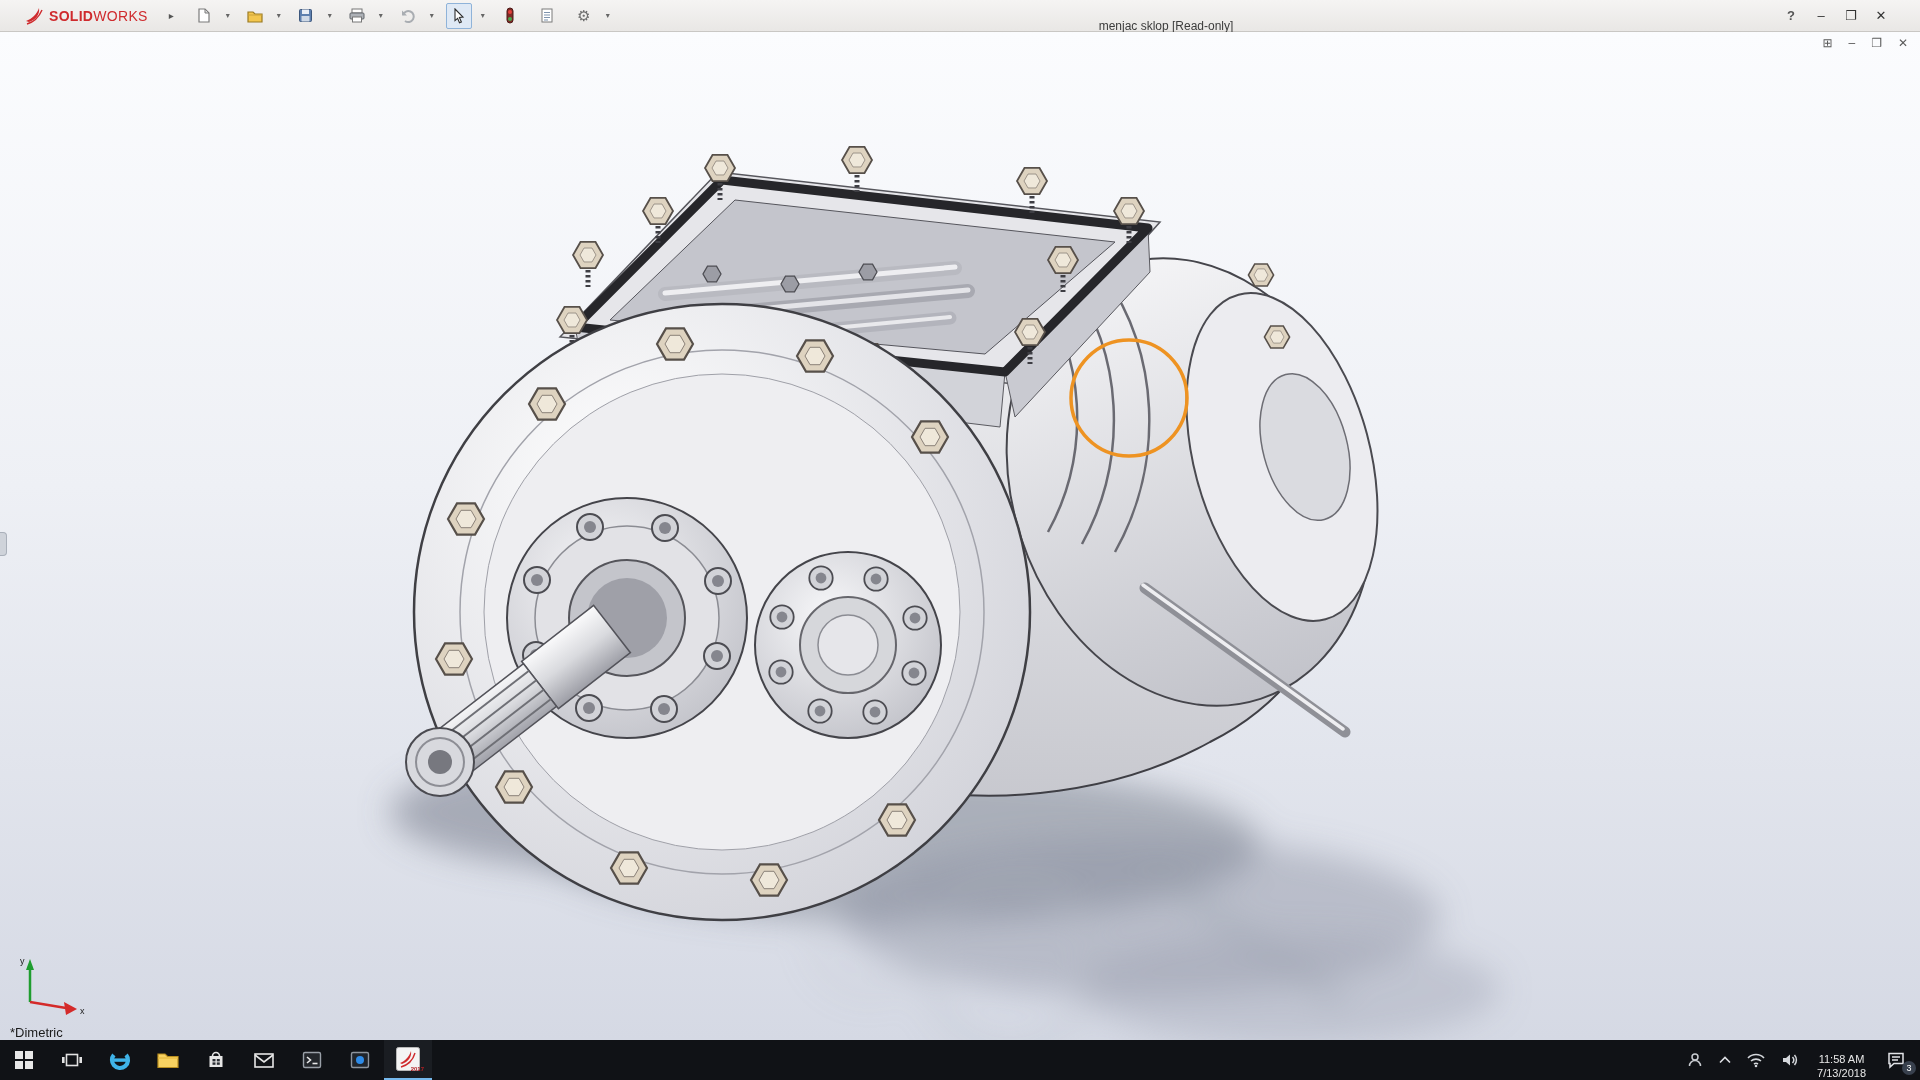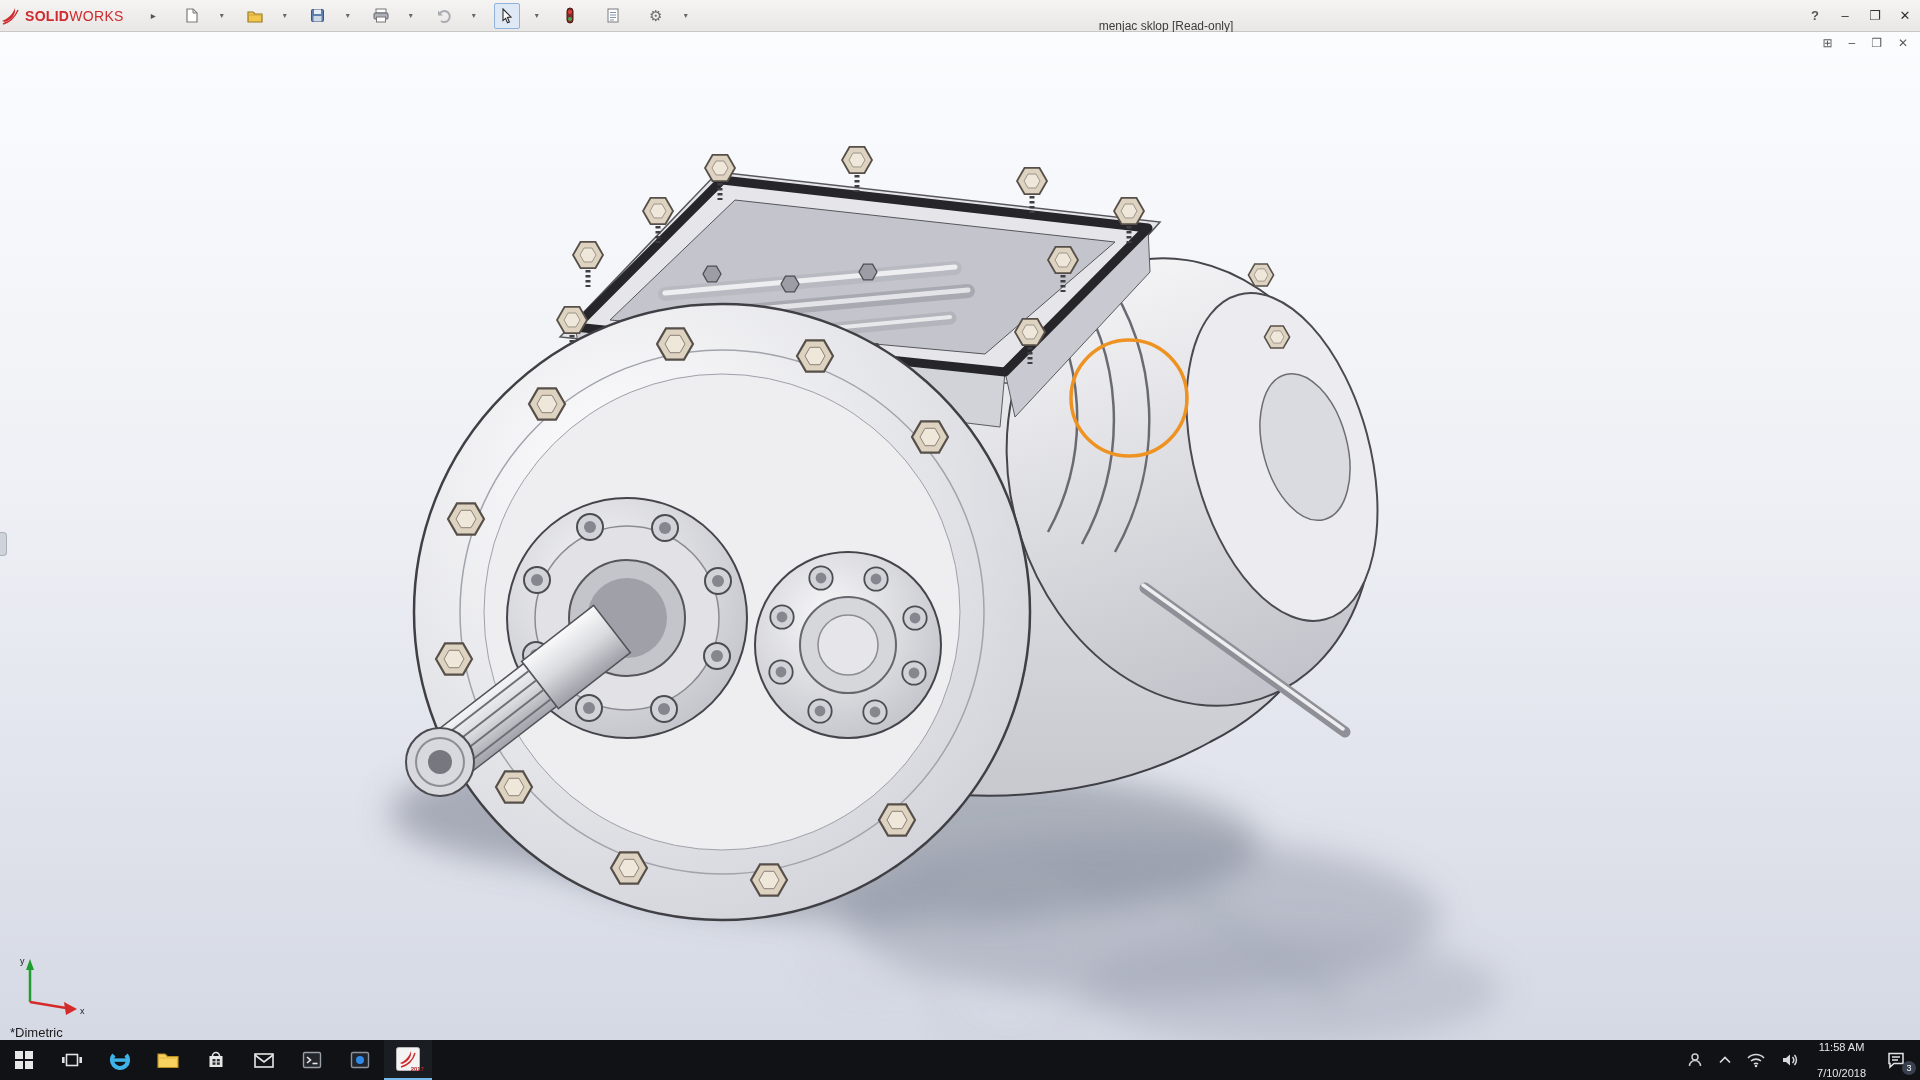--- a/index.html
+++ b/index.html
@@ -1,21 +1,21 @@
 <!DOCTYPE html>
 <html><head>
 <meta charset="utf-8">
 <style>
   * { margin:0; padding:0; box-sizing:border-box; }
   html,body { width:1920px; height:1080px; overflow:hidden; font-family:"Liberation Sans",sans-serif; }
   .app { width:100%; height:100%; display:flex; flex-direction:column; }
 
   
   .titlebar { height:32px; background:linear-gradient(#f5f4f3,#e9e7e5); border-bottom:1px solid #c9c7c4;
-              display:flex; align-items:center; padding:0 0; gap:17px; position:relative; flex:0 0 32px; }
+              display:flex; align-items:center; padding:0 24px; gap:11px; position:relative; flex:0 0 32px; }
   .brand { display:flex; align-items:center; gap:5px; margin-right:4px; }
   .brand-solid { font-weight:bold; color:#cf2a2d; font-size:14px; letter-spacing:.3px; }
   .brand-works { color:#cf2a2d; font-size:14px; letter-spacing:.3px; font-weight:300; }
   .menu-expand { color:#555; font-size:10px; padding:2px 6px; cursor:default; }
   .tb-btn { width:26px; height:26px; display:flex; align-items:center; justify-content:center; border:1px solid transparent; border-radius:2px; }
   .tb-btn.active { background:#dfe9f5; border-color:#8fb3d9; }
   .caret { font-size:8px; color:#666; margin:0 1px 0 -2px; align-self:center; }
   .tb-gear { font-size:15px; color:#6e6e6e; line-height:1; }
   .doc-title { position:absolute; left:1166px; transform:translateX(-50%); font-size:12px; color:#3c3c3c; white-space:nowrap;margin-top:21px; }
   .win-ctrls { margin-left:auto; display:flex; align-items:center; }
@@ -45,21 +45,21 @@
   
   .taskbar { height:40px; flex:0 0 40px; background:#101216; display:flex; align-items:stretch; color:#e8e8e8; }
   .tb-item { width:48px; display:flex; align-items:center; justify-content:center; position:relative; }
   .start-btn { width:48px; }
   .search-box { width:338px; background:#30333a; border:1px solid #4b4e55; display:flex; align-items:center; padding:0 8px; gap:8px; }
   .search-input { flex:1; background:transparent; border:none; outline:none; color:#c4c7cc; font-size:13px; font-family:"Liberation Sans",sans-serif; }
   .search-input::placeholder { color:#b6b9be; }
   .sw-running { border-bottom:2px solid #76b9ed; background:#1a1d22; }
   .tray { margin-left:auto; display:flex; align-items:stretch; }
   .tray-item { display:flex; align-items:center; justify-content:center; padding:0 7px; }
-  .clock { display:flex; flex-direction:column; justify-content:space-between; align-items:center; font-size:11px; line-height:14px; padding:0 10px; }
+  .clock { display:flex; flex-direction:column; justify-content:flex-end; align-items:center; font-size:11px; line-height:14px; padding:0 10px; }
   .action-center { position:relative; padding:0 14px 0 10px; display:flex; align-items:center; }
   .badge { position:absolute; right:4px; bottom:5px; min-width:14px; height:14px; border-radius:7px; background:#38404d; color:#fff; font-size:9px; display:flex; align-items:center; justify-content:center; padding:0 3px; }
   .sw-year { position:absolute; right:8px; bottom:6px; font-size:6px; color:#b02025; font-weight:bold; }
 </style>
 </head>
 <body>
 
 <div class="app">
 
   <header class="titlebar">
@@ -433,21 +433,21 @@
         </svg>
       </div>
       <div class="tray-item">
         <svg width="20" height="16" viewBox="0 0 20 16">
           <polygon points="3,6 6,6 10,2.5 10,13.5 6,10 3,10" fill="#d5d8dc"></polygon>
           <path d="M12.5 5 a4.5 4.5 0 0 1 0 6 M14.5 3 a7.5 7.5 0 0 1 0 10" fill="none" stroke="#d5d8dc" stroke-width="1.5"></path>
         </svg>
       </div>
       <div class="clock">
         <div>11:58 AM</div>
-        <div>7/10/2018</div>
+        <div>7/13/2018</div>
       </div>
       <div class="action-center">
         <svg width="20" height="18" viewBox="0 0 20 18">
           <path d="M3 2.5 h14 v10 h-9 l-4 3.5 v-3.5 h-1 z" fill="none" stroke="#e2e4e8" stroke-width="1.5"></path>
           <path d="M6 6 h8 M6 9 h6" stroke="#e2e4e8" stroke-width="1.3"></path>
         </svg>
         <span class="badge">3</span>
       </div>
     </div>
   </footer>

